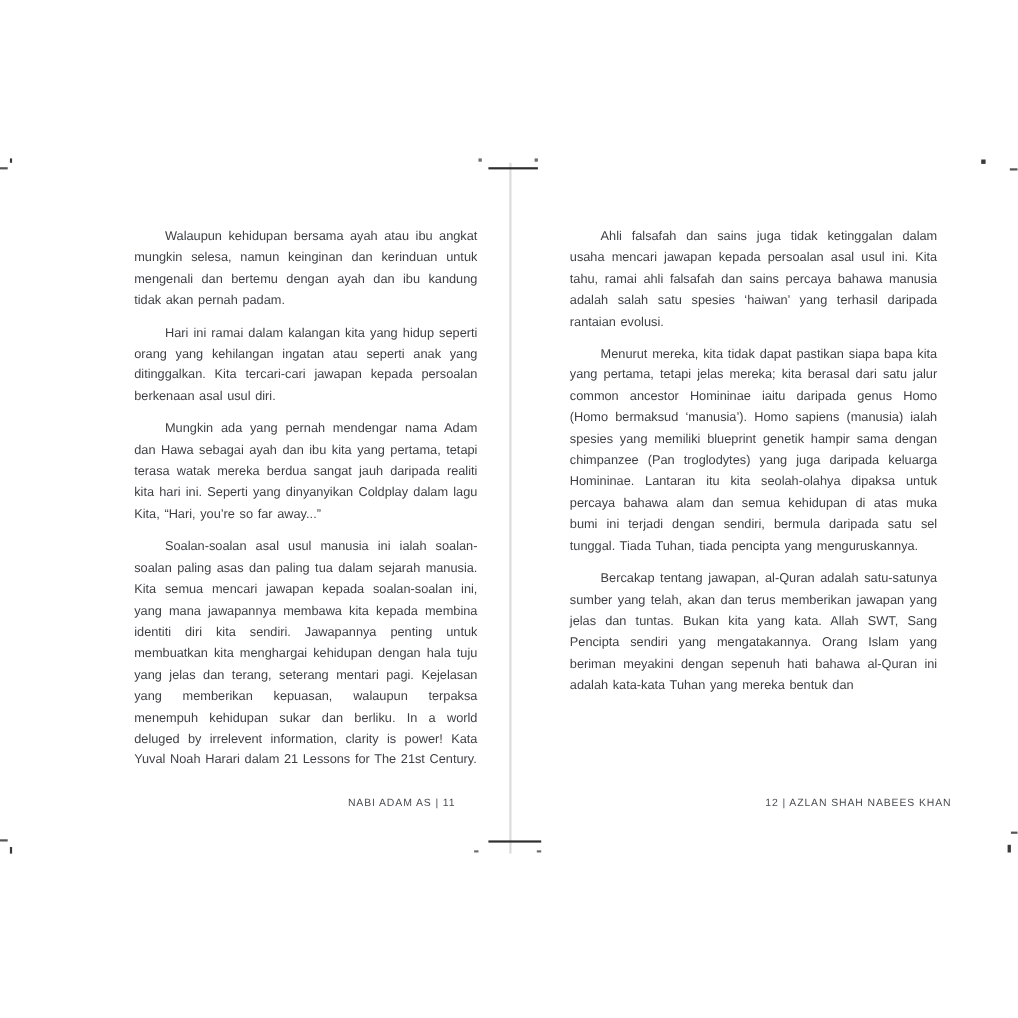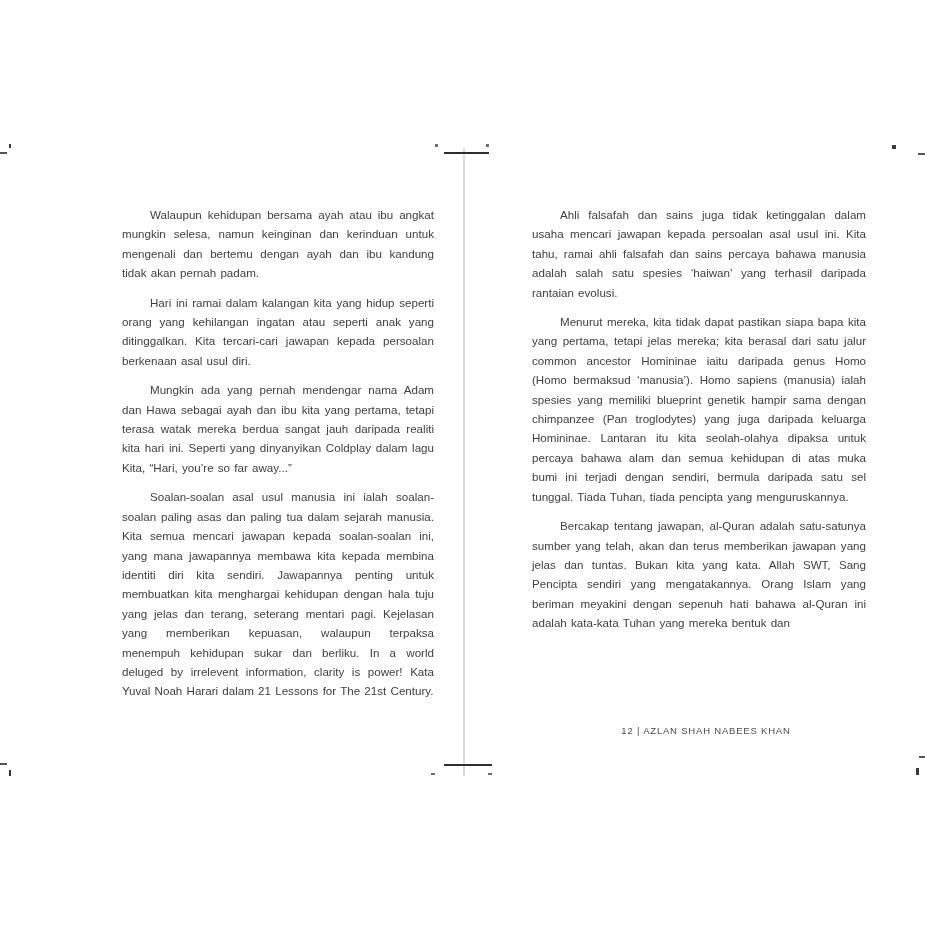--- a/index.html
+++ b/index.html
@@ -11,27 +11,27 @@
   .spread{position:absolute;inset:0;}
   
   .fold-line{position:absolute;left:463px;top:148px;width:2px;height:628px;background:#dcdcdc;}
   .crossbar{position:absolute;background:#2f2f2f;height:2px;}
   .crossbar.top{left:444px;top:152px;width:45px;}
   .crossbar.bottom{left:444px;top:764px;width:48px;}
   .regdot{position:absolute;background:#6f6f6f;}
   
   .page-col{position:absolute;top:205px;color:#3e3f45;font-size:11.6px;line-height:19.4px;text-align:justify;}
   .page-col.left{left:78px;width:312px;margin-left:44px;}
-  .page-col.right{left:532px;width:334px;}
+  .page-col.right{left:518px;width:334px;}
   .para{margin:0 0 10px 0;text-indent:28px;word-spacing:1px;}
   .para:last-child{margin-bottom:0;}
   .it{}
   .footer{position:absolute;top:725px;font-size:9.5px;letter-spacing:0.8px;color:#4b4c52;}
   .footer.left{left:78px;width:336px;text-align:right;}
-  .footer.right{left:526px;width:360px;text-align:center;}
+  .footer.right{left:505px;width:360px;text-align:right;}
 </style>
 </head>
 <body>
 
 <div class="spread">
 
   <div class="fold-line"></div>
   <div class="crossbar top"></div>
   <div class="crossbar bottom"></div>
 
@@ -48,20 +48,23 @@
   <div class="regdot" style="left:9px;top:770px;width:2px;height:6px;background:#3a3a3a;"></div>
   <div class="regdot" style="left:919px;top:756px;width:6px;height:2px;background:#555;"></div>
   <div class="regdot" style="left:916px;top:768px;width:3px;height:7px;background:#3a3a3a;"></div>
 
   <div class="page-col left">
       <p class="para"><span>Walaupun kehidupan bersama ayah atau ibu angkat mungkin selesa, namun keinginan dan kerinduan untuk mengenali dan bertemu dengan ayah dan ibu kandung tidak akan pernah padam.</span></p>
       <p class="para"><span>Hari ini ramai dalam kalangan kita yang hidup seperti orang yang kehilangan ingatan atau seperti anak yang ditinggalkan. Kita tercari-cari jawapan kepada persoalan berkenaan asal usul diri.</span></p>
       <p class="para"><span>Mungkin ada yang pernah mendengar nama Adam dan Hawa sebagai ayah dan ibu kita yang pertama, tetapi terasa watak mereka berdua sangat jauh daripada realiti kita hari ini. Seperti yang dinyanyikan Coldplay dalam lagu </span><span class="it">Kita</span><span>, </span><span class="it">“Hari, you’re so far away...”</span></p>
       <p class="para"><span>Soalan-soalan asal usul manusia ini ialah soalan-soalan paling asas dan paling tua dalam sejarah manusia. Kita semua mencari jawapan kepada soalan-soalan ini, yang mana jawapannya membawa kita kepada membina identiti diri kita sendiri. Jawapannya penting untuk membuatkan kita menghargai kehidupan dengan hala tuju yang jelas dan terang, seterang mentari pagi. Kejelasan yang memberikan kepuasan, walaupun terpaksa menempuh kehidupan sukar dan berliku. </span><span class="it">In a world deluged by irrelevent information, clarity is power!</span><span> Kata Yuval Noah Harari dalam </span><span class="it">21 Lessons for The 21st Century</span><span>.</span></p>
     </div>
+  <div class="footer left">
+    <span>NABI ADAM AS | 11</span>
+  </div>
 
   <div class="page-col right">
       <p class="para"><span>Ahli falsafah dan sains juga tidak ketinggalan dalam usaha mencari jawapan kepada persoalan asal usul ini. Kita tahu, ramai ahli falsafah dan sains percaya bahawa manusia adalah salah satu spesies ‘haiwan’ yang terhasil daripada rantaian evolusi.</span></p>
       <p class="para"><span>Menurut mereka, kita tidak dapat pastikan siapa bapa kita yang pertama, tetapi jelas mereka; kita berasal dari satu jalur </span><span class="it">common ancestor Homininae</span><span> iaitu daripada genus Homo (Homo bermaksud ‘manusia’). </span><span class="it">Homo sapiens</span><span> (manusia) ialah spesies yang memiliki </span><span class="it">blueprint</span><span> genetik hampir sama dengan </span><span class="it">chimpanzee</span><span> (</span><span class="it">Pan troglodytes</span><span>) yang juga daripada keluarga </span><span class="it">Homininae</span><span>. Lantaran itu kita seolah-olahya dipaksa untuk percaya bahawa alam dan semua kehidupan di atas muka bumi ini terjadi dengan sendiri, bermula daripada satu sel tunggal. Tiada Tuhan, tiada pencipta yang menguruskannya.</span></p>
       <p class="para"><span>Bercakap tentang jawapan, al-Quran adalah satu-satunya sumber yang telah, akan dan terus memberikan jawapan yang jelas dan tuntas. Bukan kita yang kata. Allah SWT, Sang Pencipta sendiri yang mengatakannya. Orang Islam yang beriman meyakini dengan sepenuh hati bahawa al-Quran ini adalah kata-kata Tuhan yang mereka bentuk dan</span></p>
     </div>
   <div class="footer right">
     <span>12 | AZLAN SHAH NABEES KHAN</span>
   </div>
 

